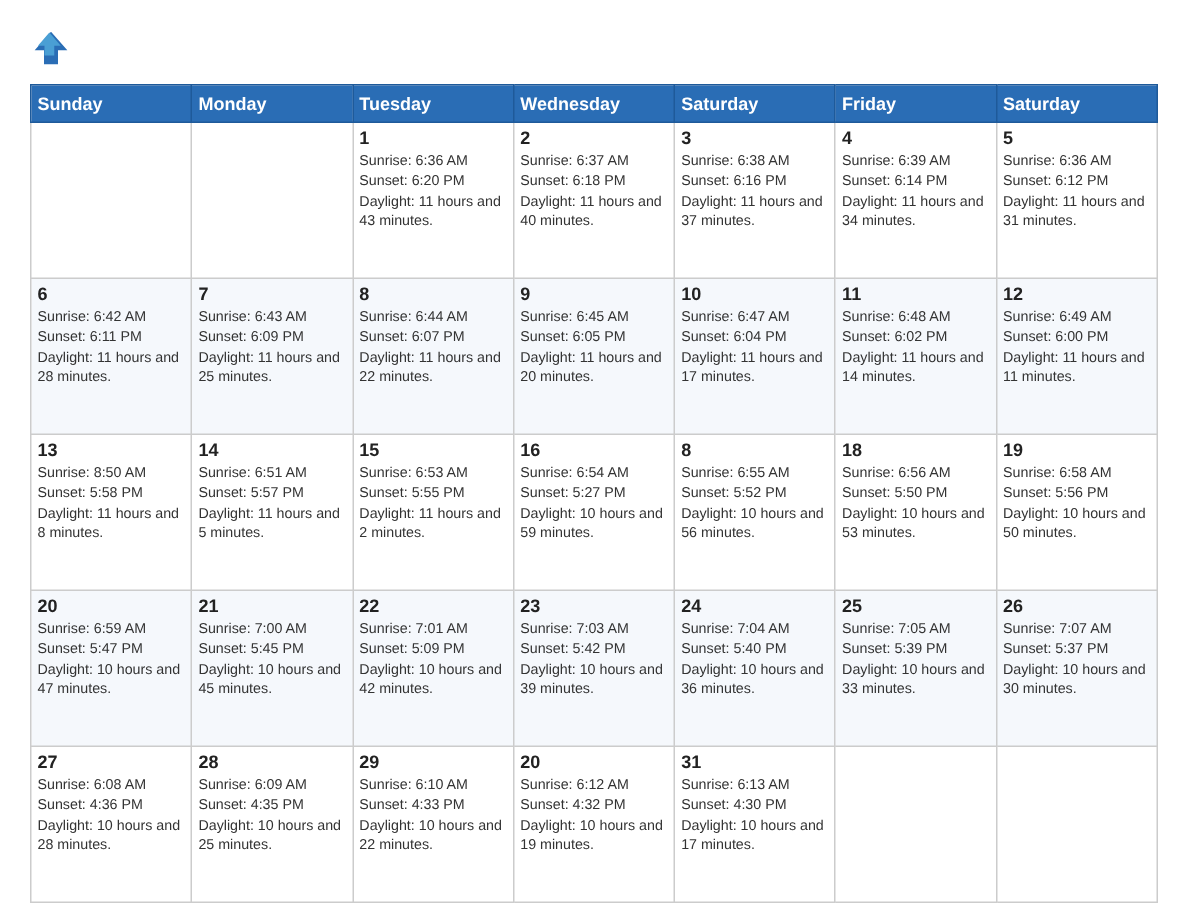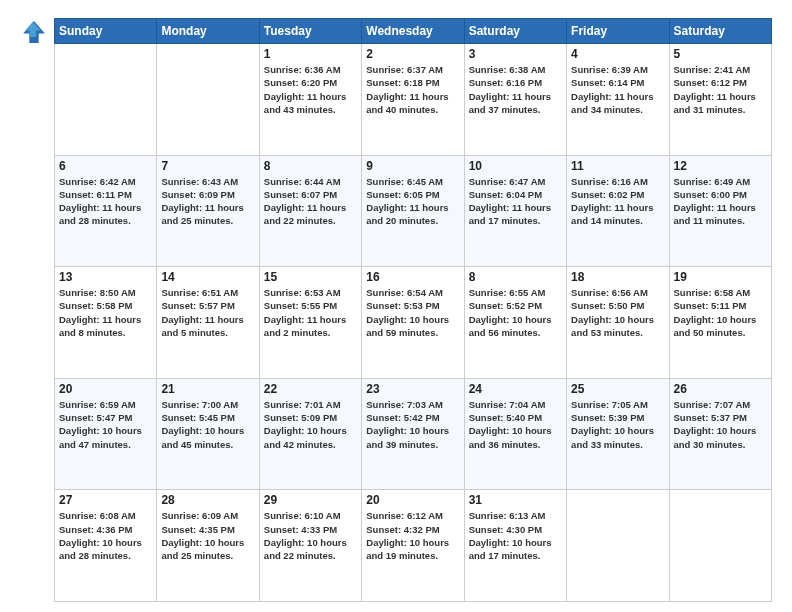--- a/index.html
+++ b/index.html
@@ -8,21 +8,21 @@
       height: 612px;
       font-family: Arial, sans-serif;
       background: #fff;
       overflow: hidden;
     }
     .page {
       width: 792px;
       height: 612px;
       padding: 18px 20px 10px 20px;
       display: flex;
-      flex-direction: row;
+      flex-direction: column;
     }
     .header {
       display: flex;
       justify-content: space-between;
       align-items: flex-start;
       margin-bottom: 10px;
     }
     .logo {
       display: flex;
       align-items: center;
@@ -88,21 +88,20 @@
       font-size: 12px;
       font-weight: bold;
       color: #222;
       display: block;
       margin-bottom: 2px;
     }
     .day-info {
       font-size: 9.5px;
       line-height: 1.4;
       color: #333;
-      font-weight: bold;
     }
     td.empty {
       background: #f9f9f9;
     }
   </style>
 </head>
 <body>
 
 <div class="page">
   <div class="header">
@@ -157,21 +156,21 @@
 Daylight: 11 hours and 37 minutes.</div>
           </td>
           <td>
             <span class="day-number">4</span>
             <div class="day-info">Sunrise: 6:39 AM
 Sunset: 6:14 PM
 Daylight: 11 hours and 34 minutes.</div>
           </td>
           <td>
             <span class="day-number">5</span>
-            <div class="day-info">Sunrise: 2:41 AM
+            <div class="day-info">Sunrise: 6:36 AM
 Sunset: 6:12 PM
 Daylight: 11 hours and 31 minutes.</div>
           </td>
         </tr>
         <tr>
           <td>
             <span class="day-number">6</span>
             <div class="day-info">Sunrise: 6:42 AM
 Sunset: 6:11 PM
 Daylight: 11 hours and 28 minutes.</div>
@@ -195,21 +194,21 @@
 Daylight: 11 hours and 20 minutes.</div>
           </td>
           <td>
             <span class="day-number">10</span>
             <div class="day-info">Sunrise: 6:47 AM
 Sunset: 6:04 PM
 Daylight: 11 hours and 17 minutes.</div>
           </td>
           <td>
             <span class="day-number">11</span>
-            <div class="day-info">Sunrise: 6:16 AM
+            <div class="day-info">Sunrise: 6:48 AM
 Sunset: 6:02 PM
 Daylight: 11 hours and 14 minutes.</div>
           </td>
           <td>
             <span class="day-number">12</span>
             <div class="day-info">Sunrise: 6:49 AM
 Sunset: 6:00 PM
 Daylight: 11 hours and 11 minutes.</div>
           </td>
         </tr>
@@ -228,39 +227,39 @@
           </td>
           <td>
             <span class="day-number">15</span>
             <div class="day-info">Sunrise: 6:53 AM
 Sunset: 5:55 PM
 Daylight: 11 hours and 2 minutes.</div>
           </td>
           <td>
             <span class="day-number">16</span>
             <div class="day-info">Sunrise: 6:54 AM
-Sunset: 5:53 PM
+Sunset: 5:27 PM
 Daylight: 10 hours and 59 minutes.</div>
           </td>
           <td>
             <span class="day-number">8</span>
             <div class="day-info">Sunrise: 6:55 AM
 Sunset: 5:52 PM
 Daylight: 10 hours and 56 minutes.</div>
           </td>
           <td>
             <span class="day-number">18</span>
             <div class="day-info">Sunrise: 6:56 AM
 Sunset: 5:50 PM
 Daylight: 10 hours and 53 minutes.</div>
           </td>
           <td>
             <span class="day-number">19</span>
             <div class="day-info">Sunrise: 6:58 AM
-Sunset: 5:11 PM
+Sunset: 5:56 PM
 Daylight: 10 hours and 50 minutes.</div>
           </td>
         </tr>
         <tr>
           <td>
             <span class="day-number">20</span>
             <div class="day-info">Sunrise: 6:59 AM
 Sunset: 5:47 PM
 Daylight: 10 hours and 47 minutes.</div>
           </td>

